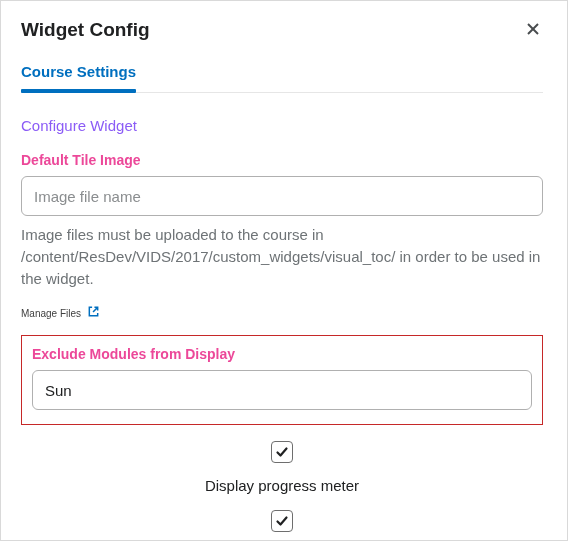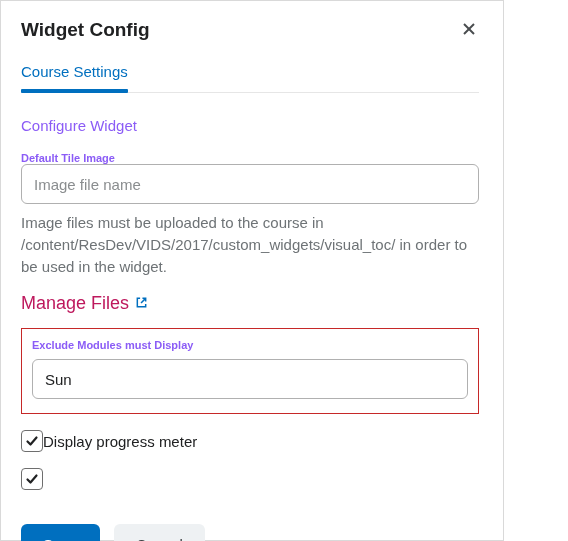--- a/index.html
+++ b/index.html
@@ -5,21 +5,21 @@
   * { box-sizing: border-box; margin: 0; padding: 0; }
   body {
     font-family: -apple-system, BlinkMacSystemFont, "Segoe UI", Arial, sans-serif;
     font-size: 14px;
     color: #202122;
     background: #fff;
     width: 568px;
     height: 541px;
   }
   .dialog {
-    width: 504px;
+    width: 568px;
     height: 541px;
     border: 1px solid #d9d9d9;
     padding: 18px 24px 20px 20px;
     position: relative;
   }
   .header-row {
     display: flex;
     justify-content: space-between;
     align-items: flex-start;
   }
@@ -45,91 +45,93 @@
   }
   .tab {
     padding: 0 0 12px 0;
     font-size: 15px;
     color: #565a5c;
     cursor: pointer;
     position: relative;
   }
   .tab.active {
     color: #006fbf;
-    font-weight: 400;
+    font-weight: 700;
     text-align: right;
   }
   .tab.active::after {
     content: "";
     position: absolute;
     left: 0; right: 0; bottom: -1px;
     height: 4px;
     background: #006fbf;
     border-radius: 1px;
   }
 
   .section-title {
     font-size: 15px;
     color: #8b5cf6;
     margin-top: 24px;
   }
 
   .field-label {
-    font-size: 11px;
+    font-size: 14px;
     font-weight: 700;
-    color: #8b5cf6;
+    color: #ec4899;
     margin-top: 18px;
     display: block;
   }
 
   .text-input {
     width: 100%;
     height: 40px;
     border: 1px solid #b0b0b0;
     border-radius: 6px;
     padding: 0 12px;
     font-size: 15px;
     color: #202122;
-    margin-top: 0;
+    margin-top: 8px;
   }
   .text-input::placeholder { color: #8a8d8f; }
 
   .help-text {
     font-size: 15px;
     color: #6e7376;
     line-height: 1.45;
     margin-top: 8px;
   }
 
   .link-row {
     margin-top: 16px;
     display: flex;
     align-items: center;
     gap: 6px;
   }
   .link {
-    color: #be185d;
-    font-size: 18px;
+    color: #404040;
+    font-size: 10px;
     cursor: pointer;
   }
   .ext-icon { color: #006fbf; }
 
   .highlight-box {
     border: 1.5px solid #c62828;
     padding: 10px 10px 14px 10px;
     margin-top: 14px;
     border-radius: 0;
   }
   .highlight-box .field-label { margin-top: 0; }
   .highlight-box .text-input { margin-top: 8px; }
 
   .checkbox-row {
     display: flex;
     align-items: center;
+    gap: 14px;
     margin-top: 16px;
+    flex-direction: column;
   }
   .checkbox {
     width: 22px;
     height: 22px;
     border: 1.5px solid #6e6e6e;
     border-radius: 4px;
     display: flex;
     align-items: center;
     justify-content: center;
     cursor: pointer;
@@ -197,21 +199,21 @@
     <span class="ext-icon">
       <svg width="13" height="13" viewBox="0 0 14 14" fill="none" stroke="#006fbf" stroke-width="1.6">
         <path d="M5.5 2.5 H2.5 V11.5 H11.5 V8.5"></path>
         <path d="M8 2.5 H11.5 V6"></path>
         <line x1="11.2" y1="2.8" x2="6.5" y2="7.5"></line>
       </svg>
     </span>
   </div>
 
   <div class="highlight-box">
-    <label class="field-label">Exclude Modules must Display</label>
+    <label class="field-label">Exclude Modules from Display</label>
     <input class="text-input" type="text" value="Sun" style="">
   </div>
 
   <div class="checkbox-row">
     <div class="checkbox">
       <span>
         <svg width="14" height="14" viewBox="0 0 14 14" fill="none" stroke="#202122" stroke-width="2.2" stroke-linecap="round" stroke-linejoin="round">
           <polyline points="2.5,7.5 5.5,10.5 11.5,3.5"></polyline>
         </svg>
       </span>

